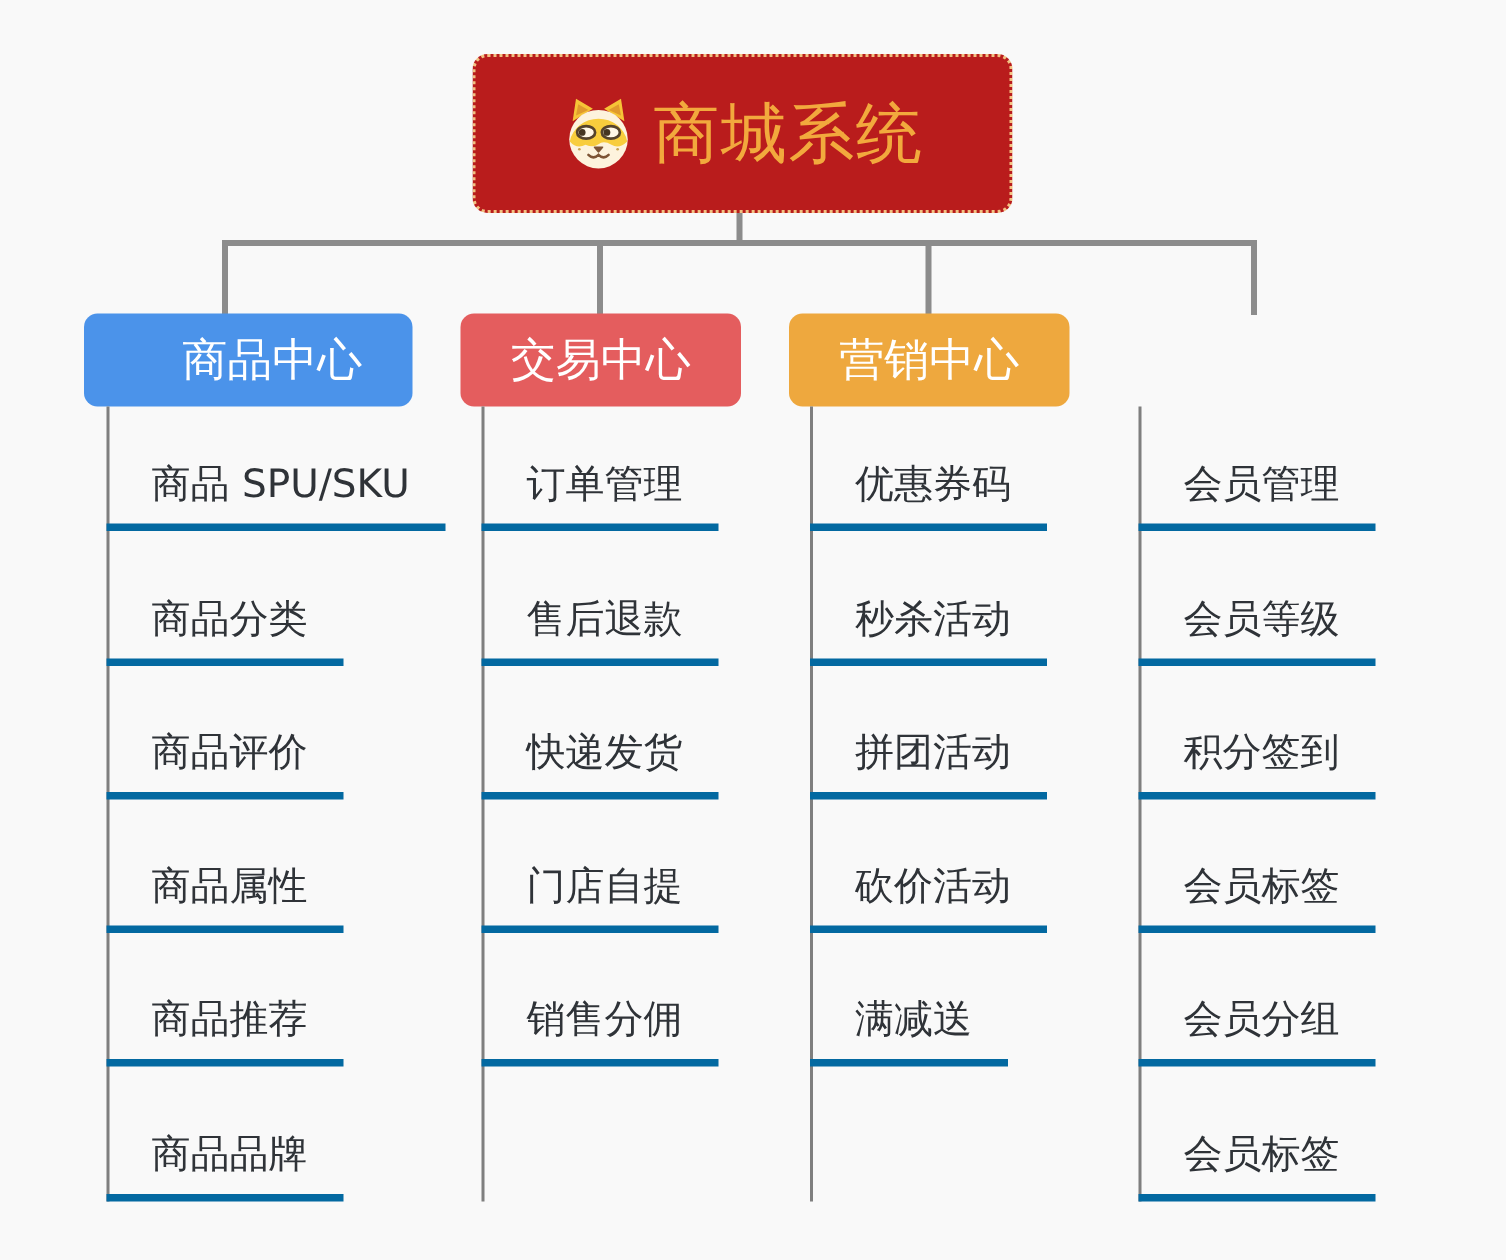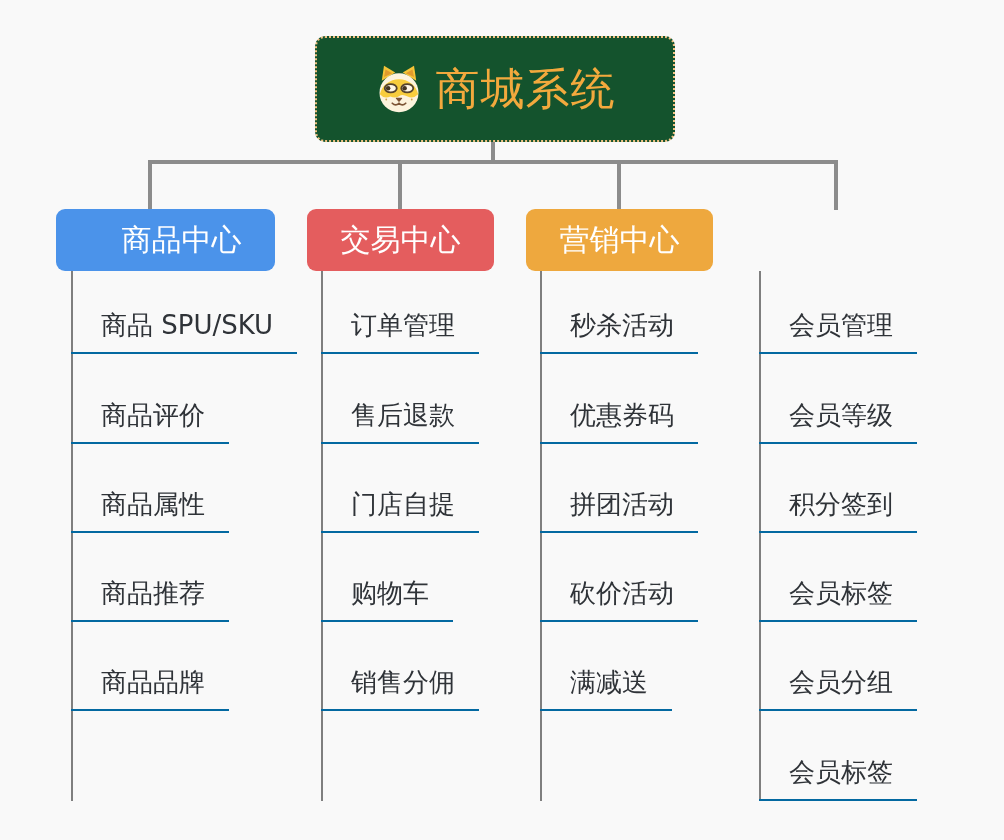--- a/index.html
+++ b/index.html
@@ -7,41 +7,41 @@
   .canvas {
     position:relative; width:1004px; height:840px;
     background:#f9f9f9; overflow:hidden;
     font-family:"DejaVu Sans","Liberation Sans",sans-serif;
   }
   
   .conn { position:absolute; background:#8c8c8c; }
   
   .root-node {
     position:absolute; left:315px; top:36px; width:360px; height:106px;
-    background:#14532d; border:2px dotted #f2c283; border-radius:10px;
+    background:#b91c1c; border:2px dotted #f2c283; border-radius:10px;
     box-sizing:border-box; display:flex; align-items:center; justify-content:center;
     gap:13px; cursor:pointer;
   }
   .root-title { font-size:44px; font-weight:500; color:#f2a93d; letter-spacing:1px; white-space:nowrap; }
   
   .branch {
     position:absolute; top:209px; width:187px; height:62px;
     border-radius:9px; display:flex; align-items:center; justify-content:center;
     color:#ffffff; font-size:30px; white-space:nowrap; cursor:pointer;
   }
   
   .spine { position:absolute; top:271px; width:2px; height:530px; background:#7f7f7f; }
   
   .col { position:absolute; top:265px; }
   .slot { height:89.3px; display:flex; align-items:flex-end; }
   .leaf {
     display:inline-block; white-space:nowrap;
     font-size:26px; color:#2f3338;
     padding:0 24px 9px 30px;
-    border-bottom:2px solid #0369a1;
+    border-bottom:5px solid #0369a1;
     cursor:pointer;
     margin-top:24px;
   }
   .doge { flex:0 0 auto; }
 </style>
 </head>
 <body>
 
 <div class="canvas">
 
@@ -85,20 +85,23 @@
   <div class="spine" style="left:71px;"></div>
   <div class="spine" style="left:321px;"></div>
   <div class="spine" style="left:540px;"></div>
   <div class="spine" style="left:759px;"></div>
 
   <div class="col" style="left:71px;">
     <div class="slot">
         <span class="leaf">商品 SPU/SKU</span>
       </div>
     <div class="slot">
+        <span class="leaf">商品分类</span>
+      </div>
+    <div class="slot">
         <span class="leaf">商品评价</span>
       </div>
     <div class="slot">
         <span class="leaf">商品属性</span>
       </div>
     <div class="slot">
         <span class="leaf">商品推荐</span>
       </div>
     <div class="slot">
         <span class="leaf">商品品牌</span>
@@ -106,36 +109,36 @@
   </div>
 
   <div class="col" style="left:321px;">
     <div class="slot">
         <span class="leaf">订单管理</span>
       </div>
     <div class="slot">
         <span class="leaf">售后退款</span>
       </div>
     <div class="slot">
-        <span class="leaf">门店自提</span>
+        <span class="leaf">快递发货</span>
       </div>
     <div class="slot">
-        <span class="leaf">购物车</span>
+        <span class="leaf">门店自提</span>
       </div>
     <div class="slot">
         <span class="leaf">销售分佣</span>
       </div>
   </div>
 
   <div class="col" style="left:540px;">
     <div class="slot">
-        <span class="leaf">秒杀活动</span>
+        <span class="leaf">优惠券码</span>
       </div>
     <div class="slot">
-        <span class="leaf">优惠券码</span>
+        <span class="leaf">秒杀活动</span>
       </div>
     <div class="slot">
         <span class="leaf">拼团活动</span>
       </div>
     <div class="slot">
         <span class="leaf">砍价活动</span>
       </div>
     <div class="slot">
         <span class="leaf">满减送</span>
       </div>

